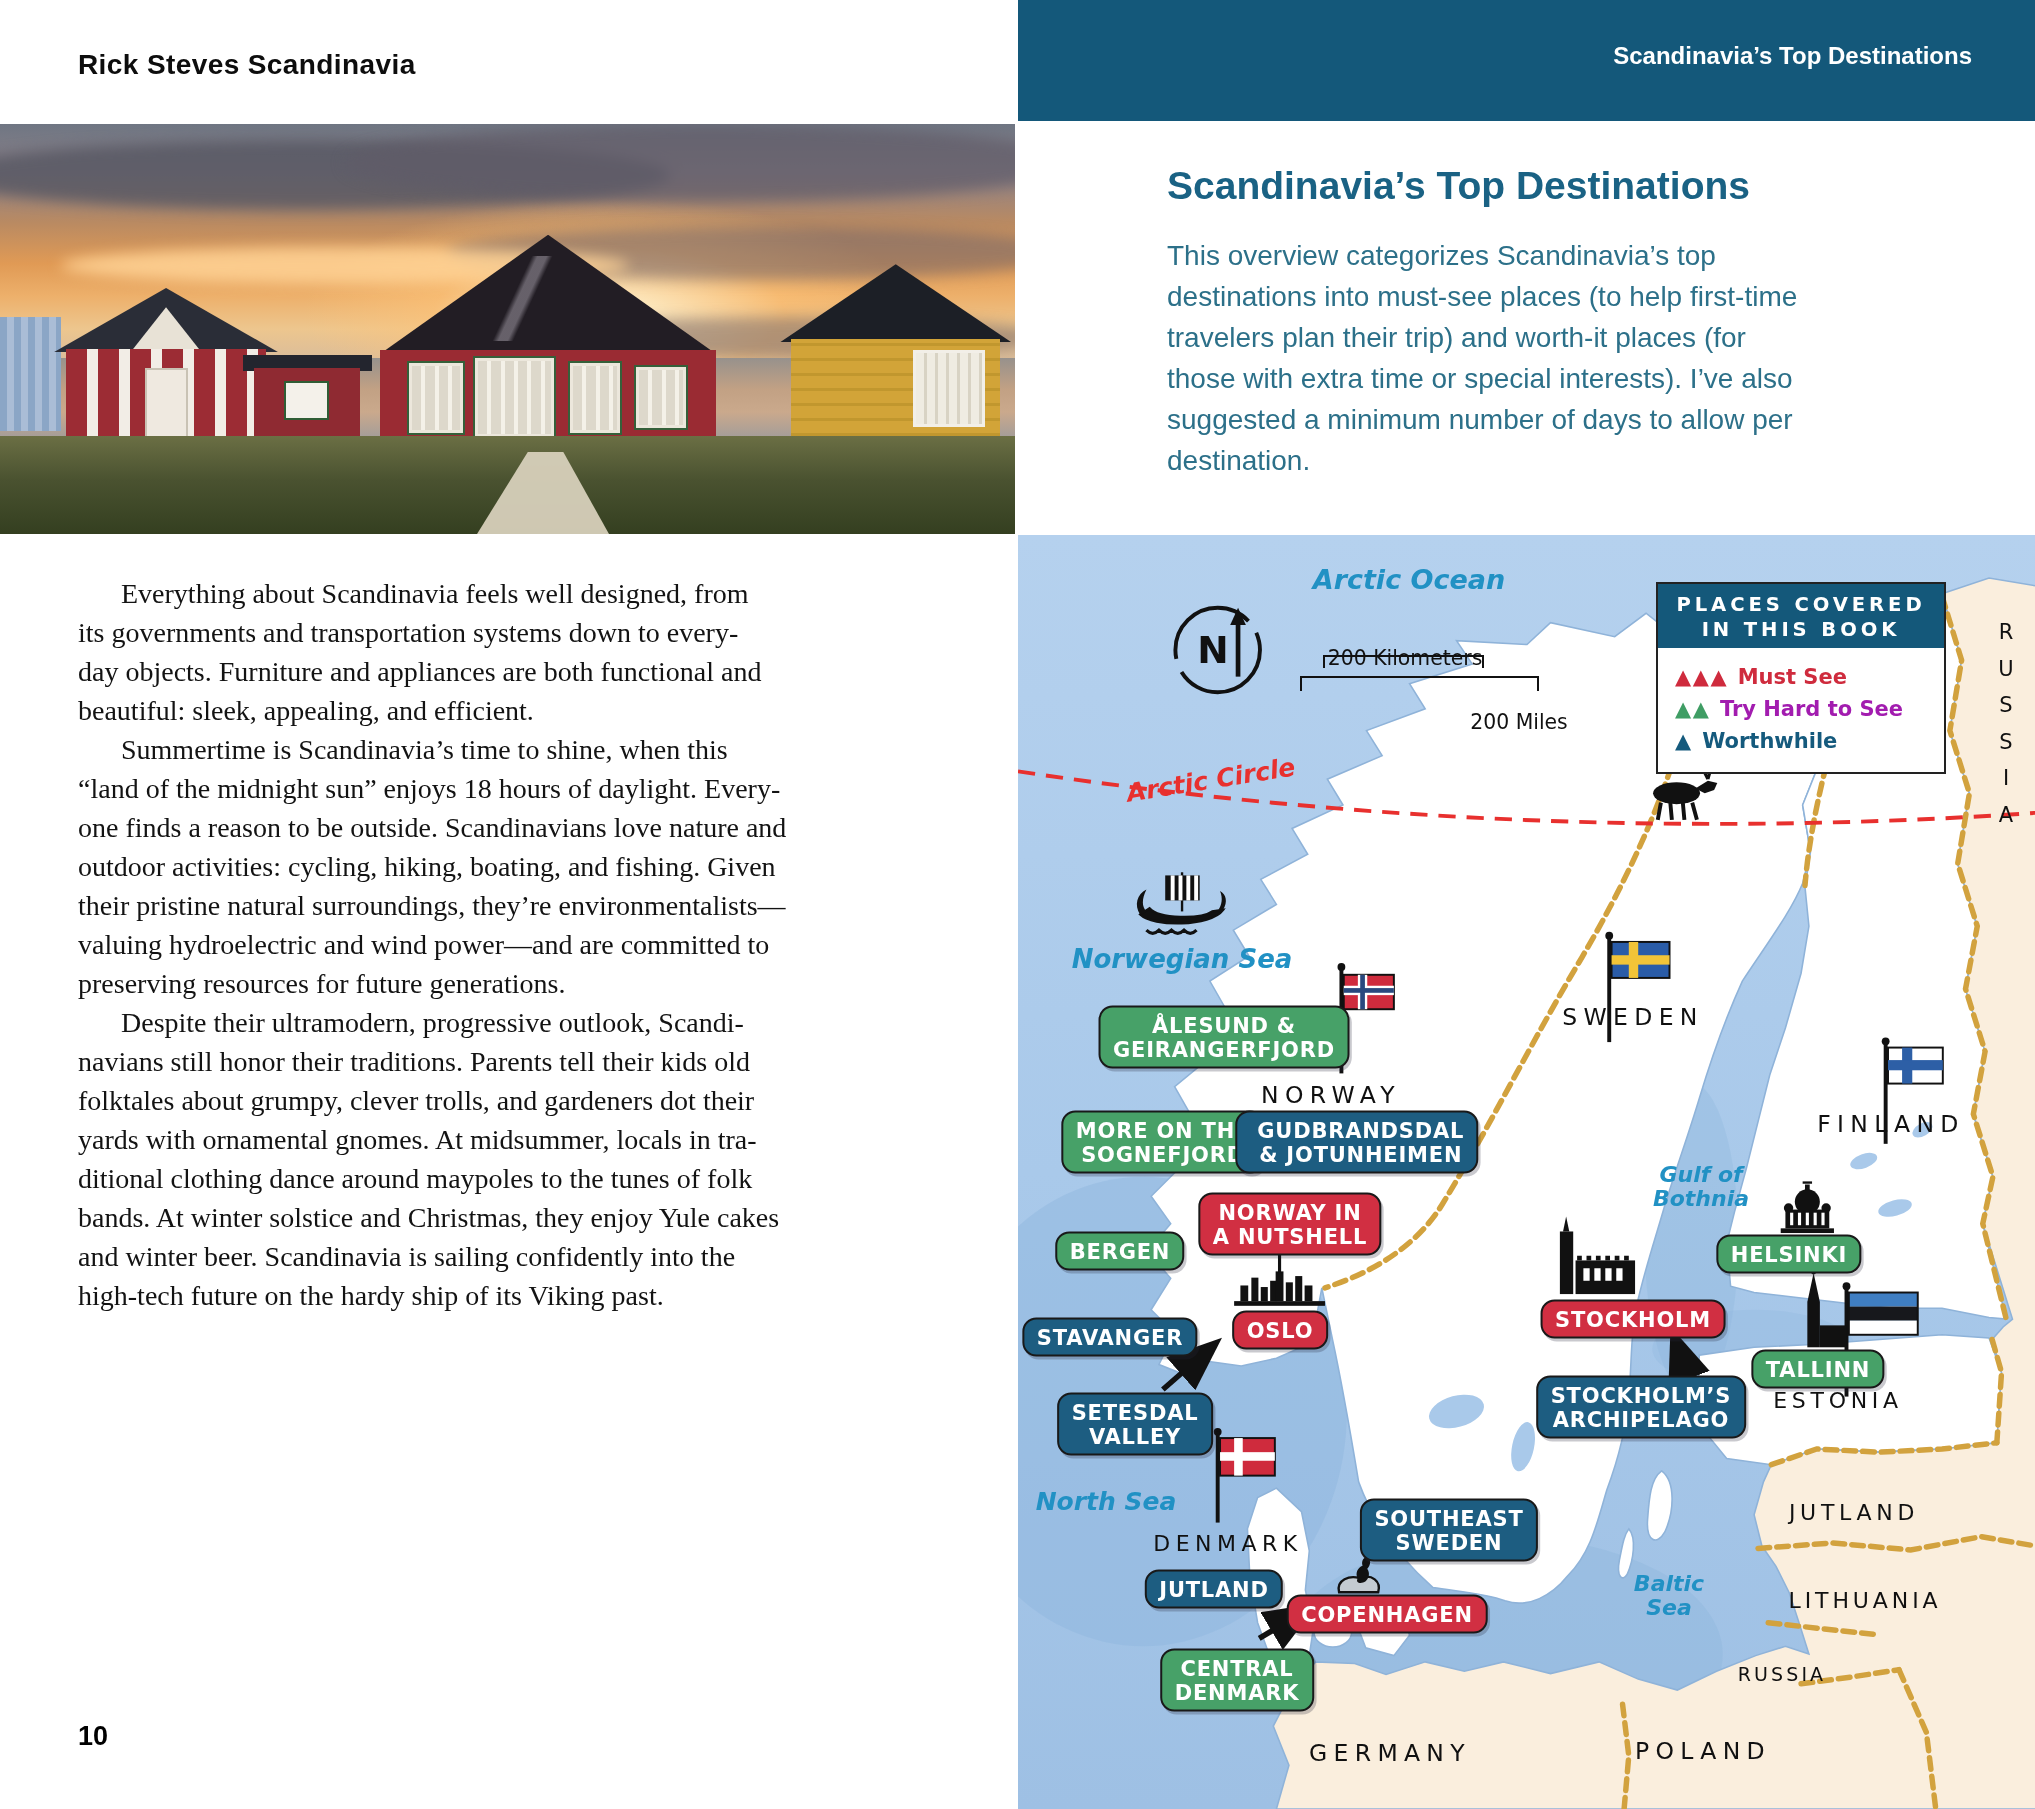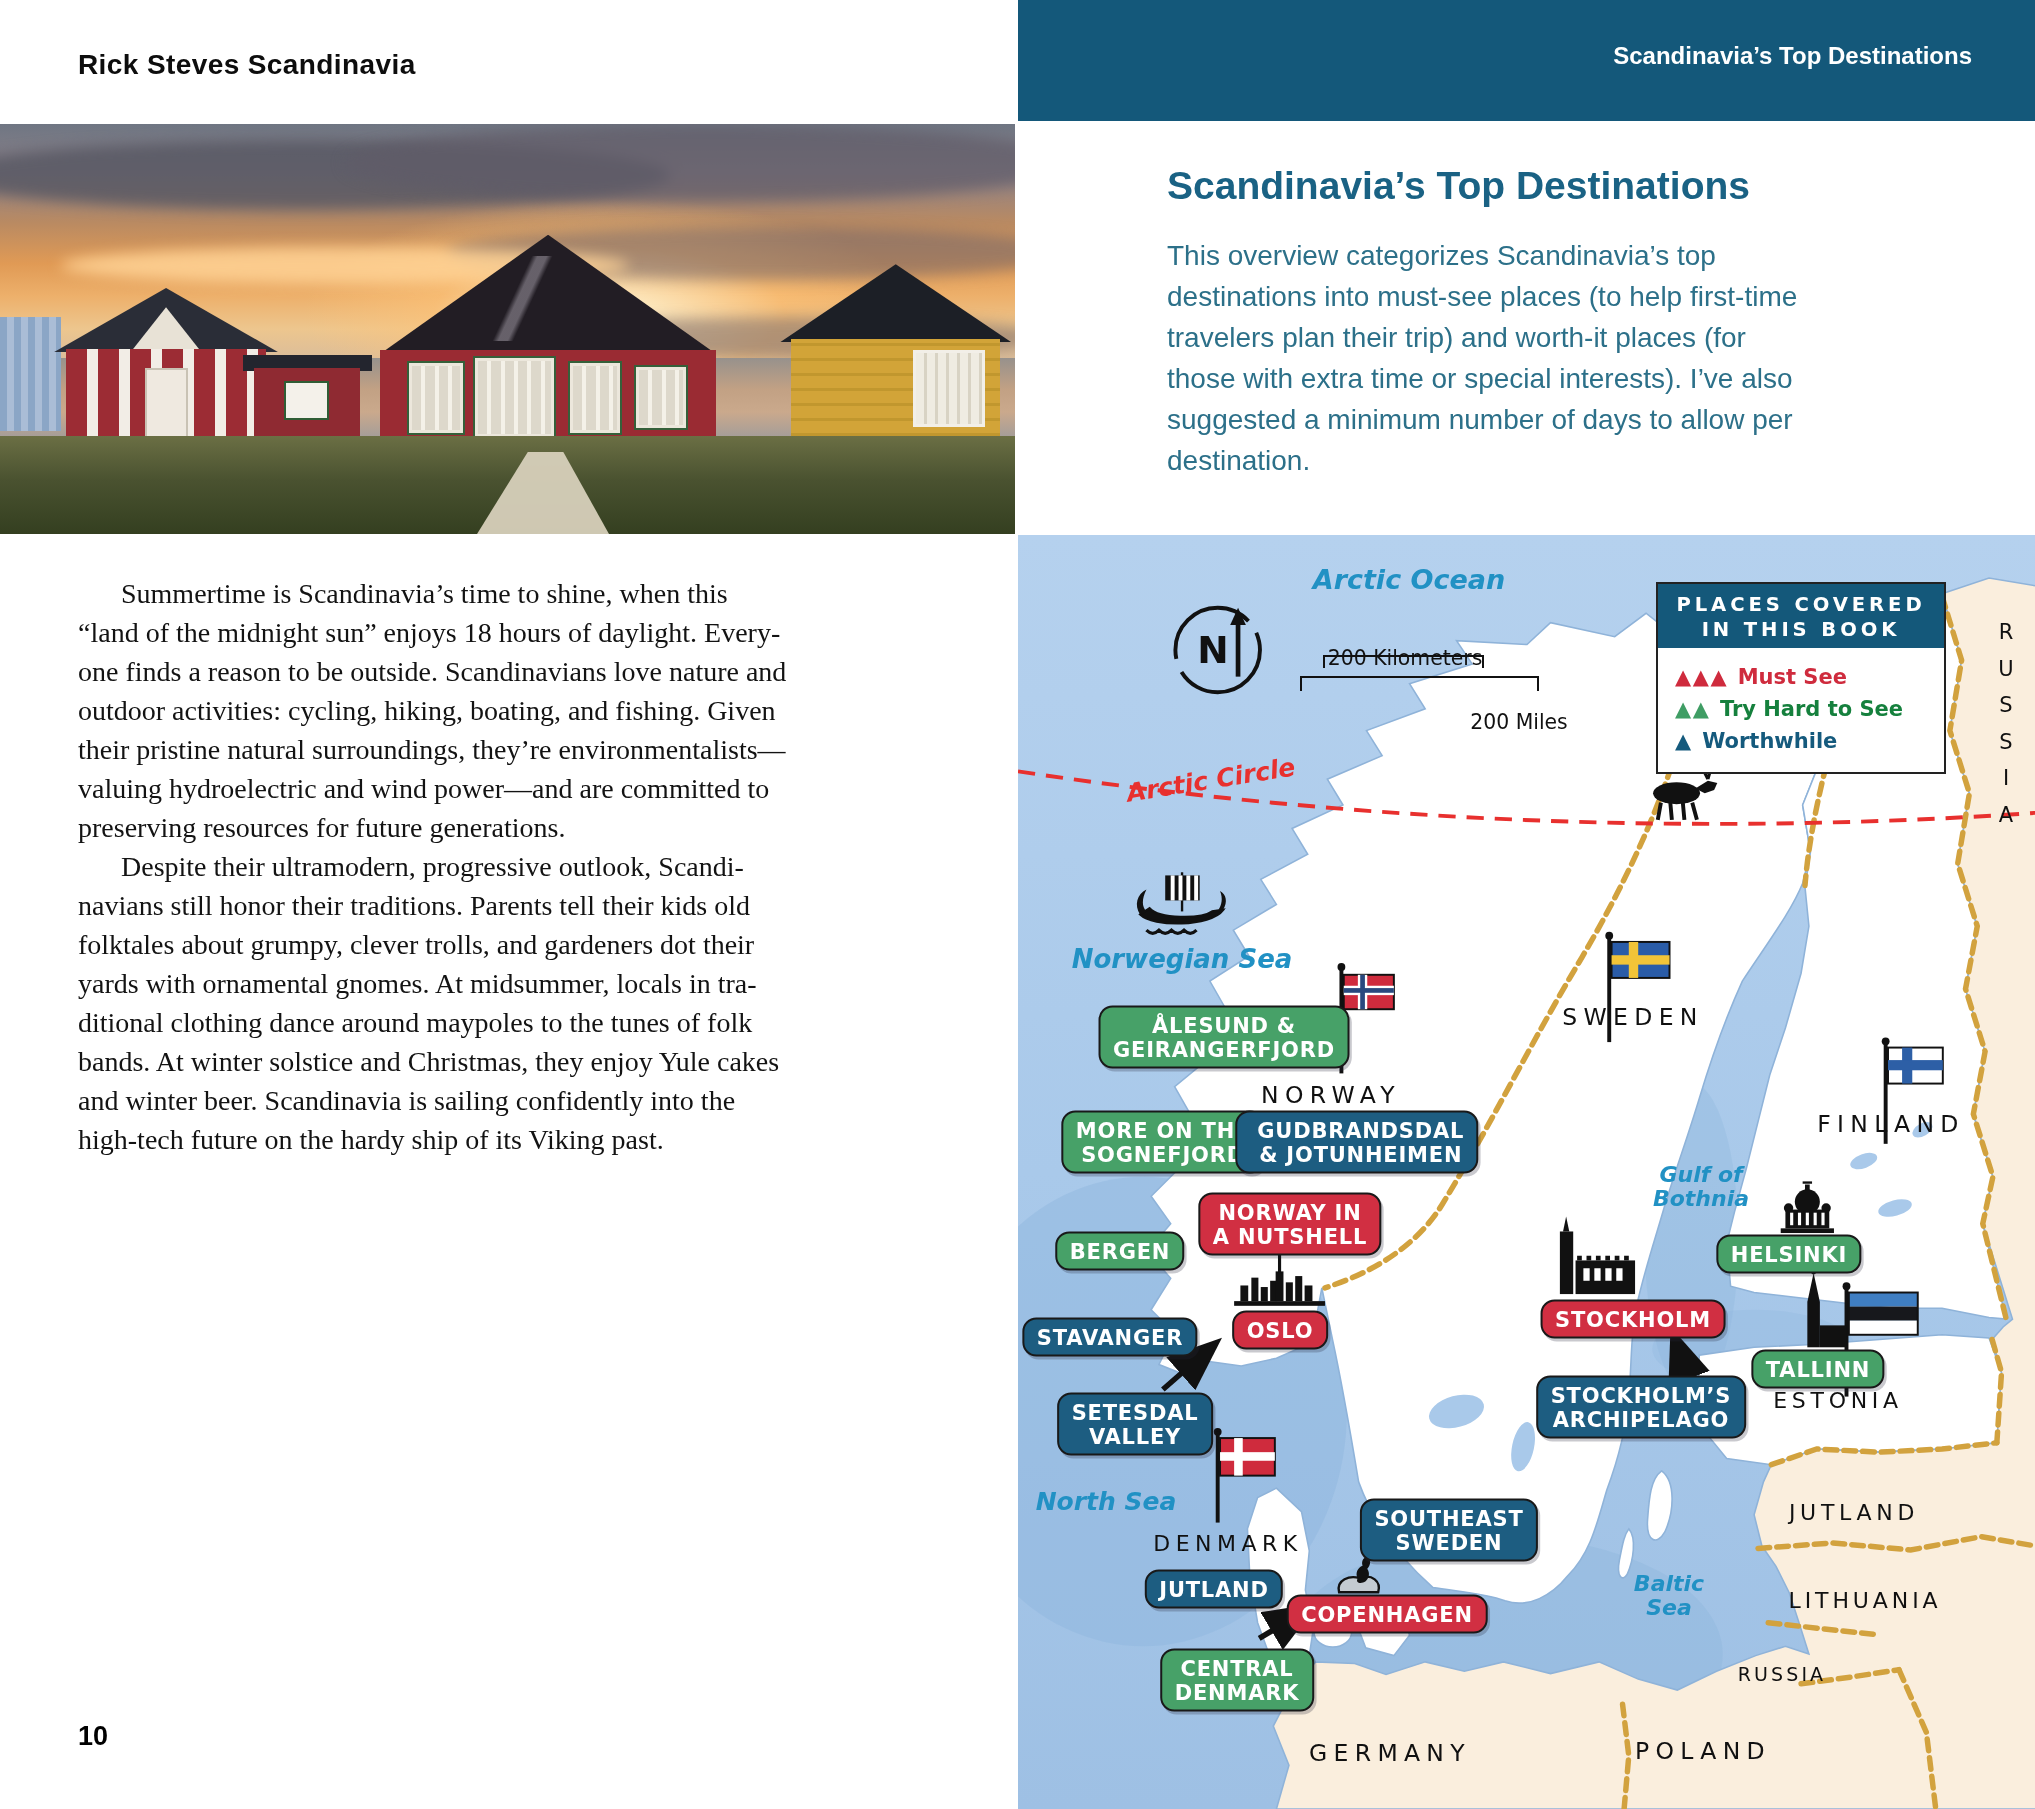--- a/index.html
+++ b/index.html
@@ -127,20 +127,21 @@
     <div class="hut h3">
       <div class="roof"></div>
         <div class="bod"></div>
         <div class="win"></div>
     </div>
     <div class="grass"></div>
     <div class="sand"></div>
   </div>
 
   <div class="body-text">
+      <div class="para">Everything about Scandinavia feels well designed, from<br>its governments and transportation systems down to every-<br>day objects. Furniture and appliances are both functional and<br>beautiful: sleek, appealing, and efficient.</div>
       <div class="para">Summertime is Scandinavia’s time to shine, when this<br>“land of the midnight sun” enjoys 18 hours of daylight. Every-<br>one finds a reason to be outside. Scandinavians love nature and<br>outdoor activities: cycling, hiking, boating, and fishing. Given<br>their pristine natural surroundings, they’re environmentalists—<br>valuing hydroelectric and wind power—and are committed to<br>preserving resources for future generations.</div>
       <div class="para">Despite their ultramodern, progressive outlook, Scandi-<br>navians still honor their traditions. Parents tell their kids old<br>folktales about grumpy, clever trolls, and gardeners dot their<br>yards with ornamental gnomes. At midsummer, locals in tra-<br>ditional clothing dance around maypoles to the tunes of folk<br>bands. At winter solstice and Christmas, they enjoy Yule cakes<br>and winter beer. Scandinavia is sailing confidently into the<br>high-tech future on the hardy ship of its Viking past.</div>
     </div>
   <div class="page-num">10</div>
 </div>
 
 <div class="right-page">
   <div class="band">
     <div class="band-title">Scandinavia’s Top Destinations</div>
   </div>
@@ -405,21 +406,21 @@
 
     <div class="legend">
       <div class="legend-head">PLACES COVERED<br>IN THIS BOOK</div>
       <div class="legend-body" id="legend-body">
           <div class="legend-row">
             <span class="tri" style="color: rgb(207, 43, 61);">▲▲▲</span>
             <span class="lbl" style="color: rgb(207, 43, 61);">Must See</span>
           </div>
           <div class="legend-row">
             <span class="tri" style="color: rgb(63, 157, 100);">▲▲</span>
-            <span class="lbl" style="color: #15803d;">Try Hard to See</span>
+            <span class="lbl" style="color: #a21caf;">Try Hard to See</span>
           </div>
           <div class="legend-row">
             <span class="tri" style="color: rgb(21, 90, 125);">▲</span>
             <span class="lbl" style="color: rgb(21, 90, 125);">Worthwhile</span>
           </div>
         </div>
     </div>
   </div>
 </div>
 

